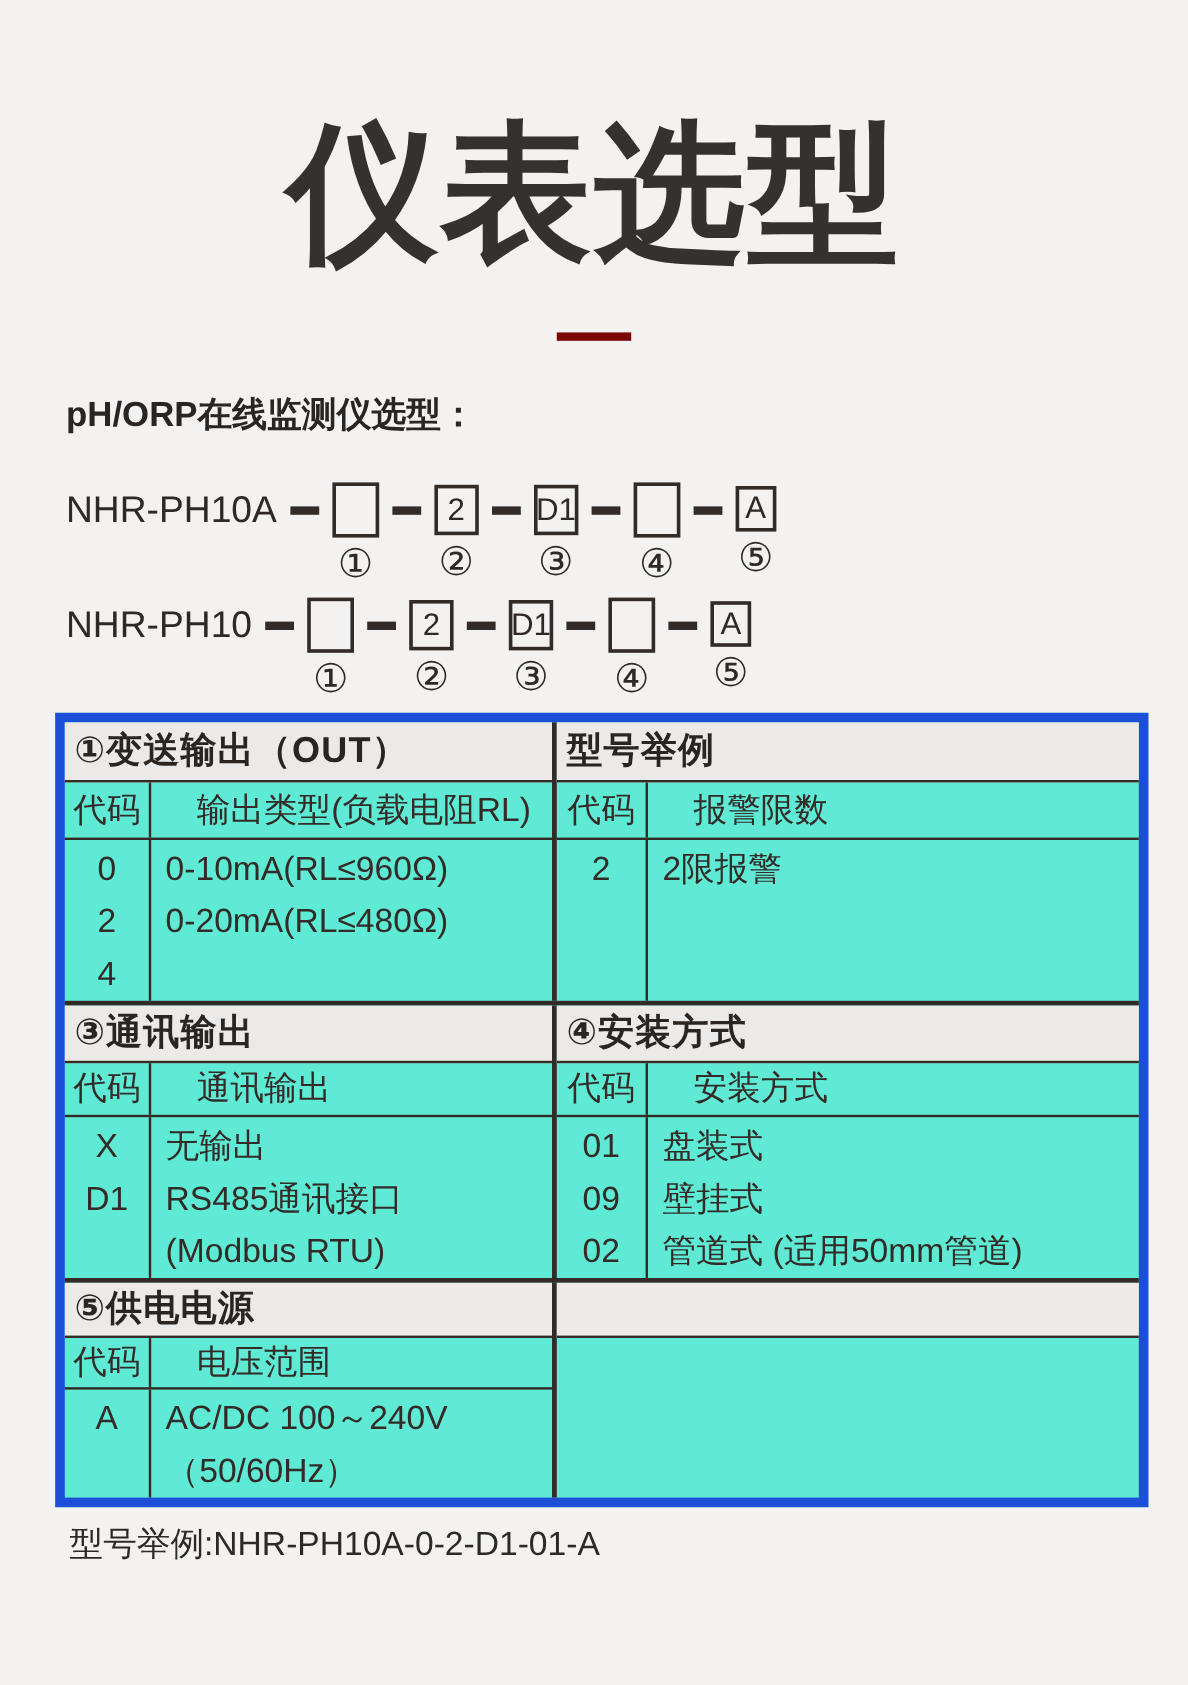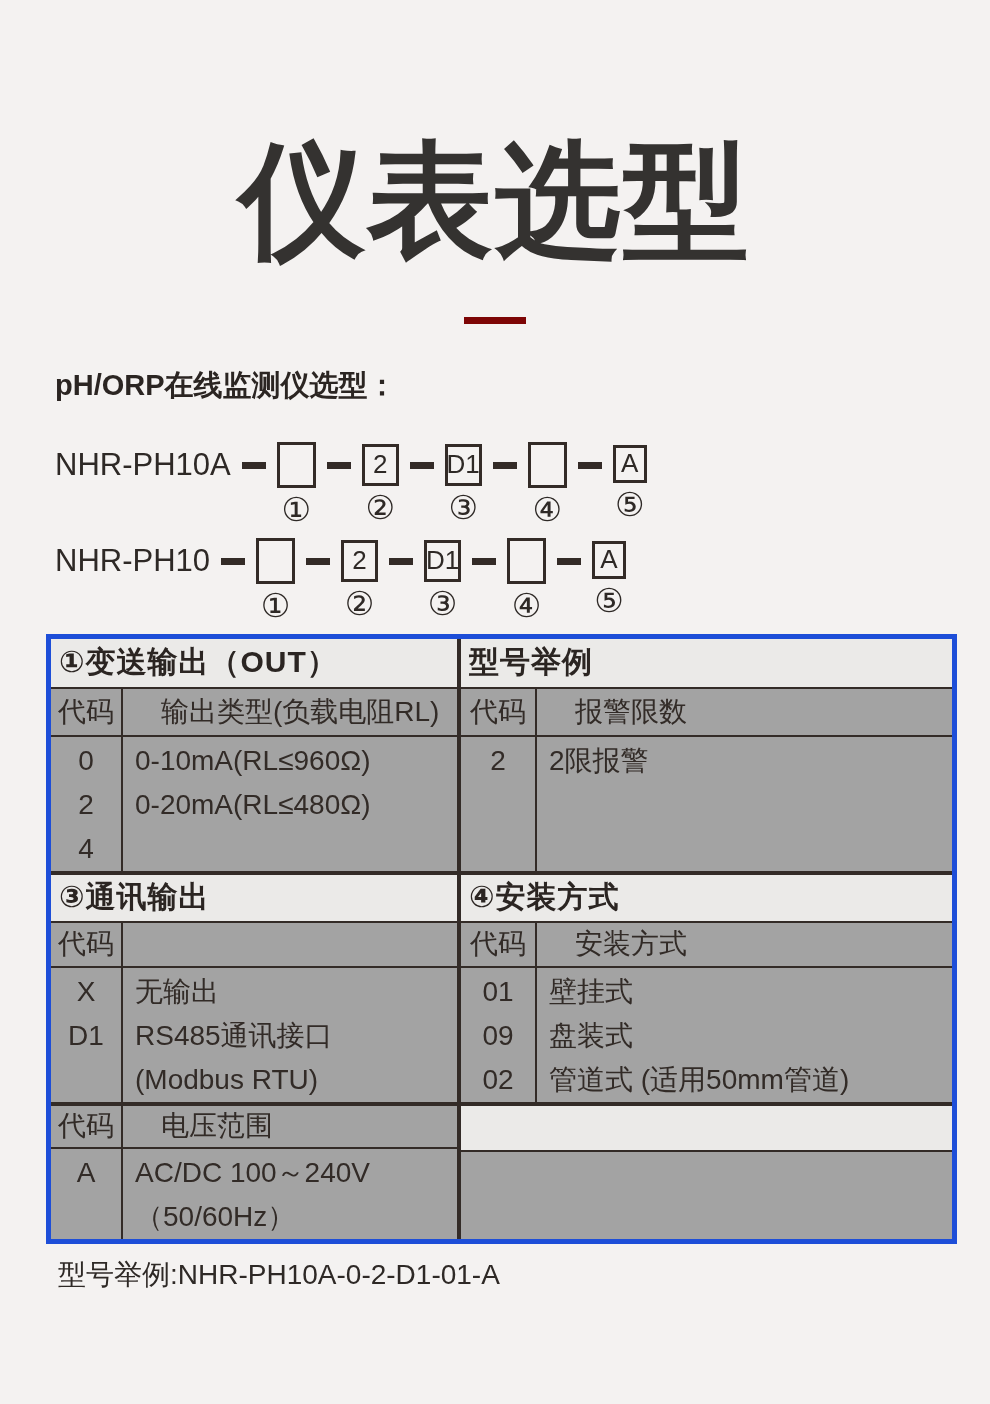--- a/index.html
+++ b/index.html
@@ -4,21 +4,21 @@
 <style>
   * { margin: 0; padding: 0; box-sizing: border-box; }
   html, body { width: 990px; }
   body {
     height: 1404px;
     background: #f4f2f1;
     color: #322b27;
     font-family: "Liberation Sans", "DejaVu Sans", sans-serif;
     overflow: hidden;
   }
-  .page { width: 990px; height: 986px; position: relative; margin-top: 40px; }
+  .page { width: 990px; height: 986px; position: relative; }
 
   
   .title {
     padding-top: 92px;
     text-align: center;
     font-size: 126px;
     font-weight: 900;
     letter-spacing: 2px;
     color: #343230;
     line-height: 1.1;
@@ -68,22 +68,22 @@
     margin-top: 5px;
     font-size: 33px;
     line-height: 1;
     color: #2e2926;
   }
 
   
   .ptable {
     margin: 8px 0 0 46px;
     width: 911px;
-    border: 5px solid #1d4ed8;
-    background: #a3a3a3;
+    border: 8px solid #1d4ed8;
+    background: #5eead4;
   }
   .tsection { display: flex; }
   .tsection + .tsection { border-top: 4px solid #332b27; }
   .thalf { display: flex; flex-direction: column; }
   .thalf.left { width: 410px; border-right: 4px solid #332b27; }
   .thalf.right { flex: 1; }
   .thead {
     background: #ebeae8;
     border-bottom: 2px solid #332b27;
     font-weight: bold;
@@ -253,20 +253,21 @@
           </div>
         </div>
       </div>
     </div>
 
     <div class="tsection s2">
       <div class="thalf left">
         <div class="thead">③通讯输出</div>
         <div class="tsub">
           <span class="code-col">代码</span>
+          <span class="desc-col">通讯输出</span>
         </div>
         <div class="tbody">
           <div class="code-col">
             <div class="cell">X</div>
             <div class="cell">D1</div>
             <div class="cell"></div>
           </div>
           <div class="desc-col">
             <div class="cell">无输出</div>
             <div class="cell">RS485通讯接口</div>
@@ -280,30 +281,31 @@
           <span class="code-col">代码</span>
           <span class="desc-col">安装方式</span>
         </div>
         <div class="tbody">
           <div class="code-col">
             <div class="cell">01</div>
             <div class="cell">09</div>
             <div class="cell">02</div>
           </div>
           <div class="desc-col">
+            <div class="cell">盘装式</div>
             <div class="cell">壁挂式</div>
-            <div class="cell">盘装式</div>
             <div class="cell">管道式 (适用50mm管道)</div>
           </div>
         </div>
       </div>
     </div>
 
     <div class="tsection s3">
       <div class="thalf left">
+        <div class="thead">⑤供电电源</div>
         <div class="tsub">
           <span class="code-col">代码</span>
           <span class="desc-col">电压范围</span>
         </div>
         <div class="tbody">
           <div class="code-col">
             <div class="cell">A</div>
             <div class="cell"></div>
           </div>
           <div class="desc-col">

